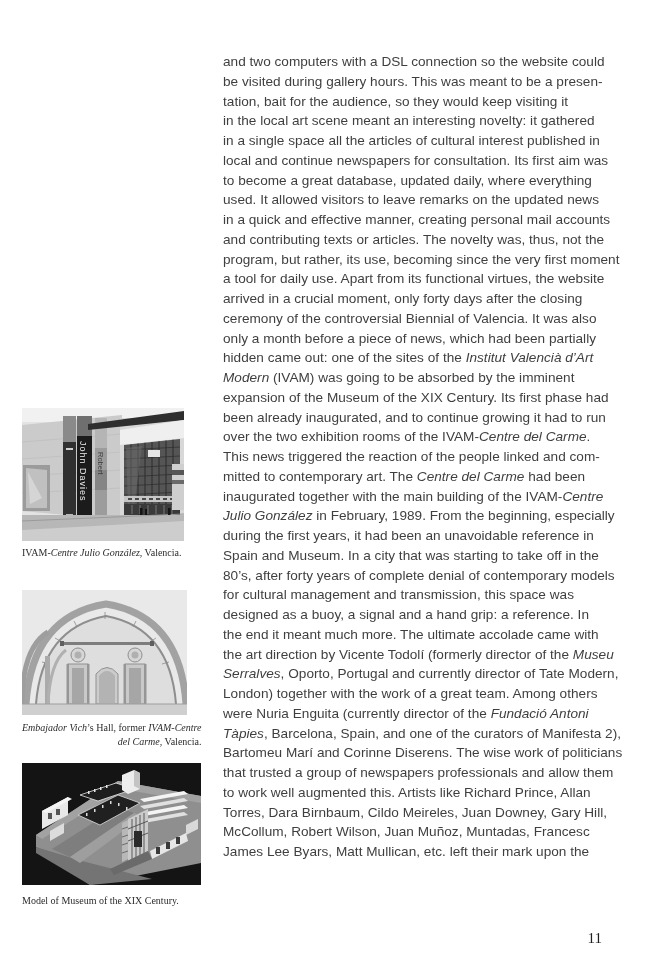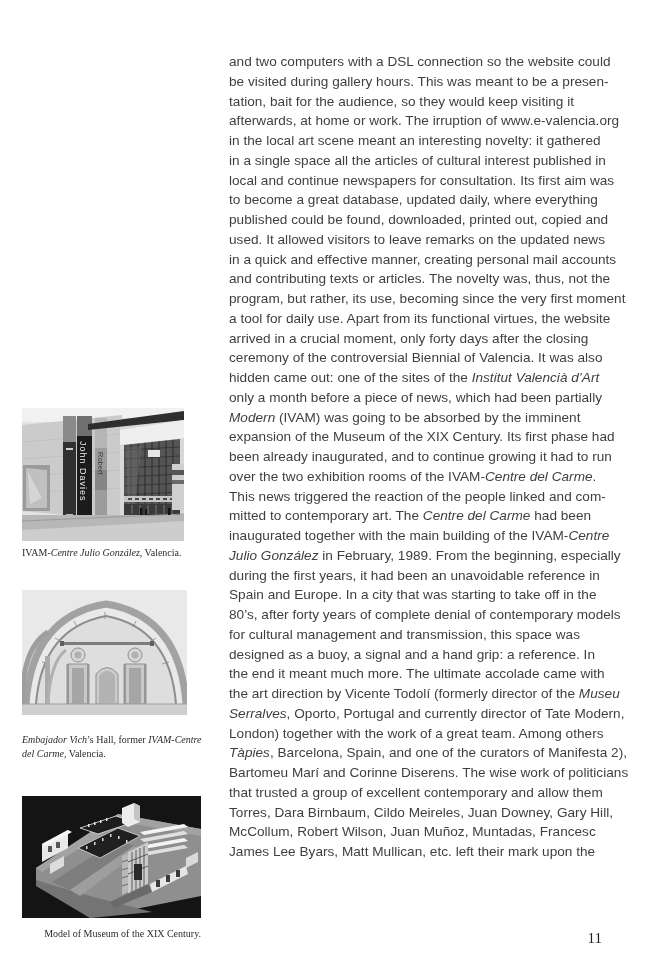--- a/index.html
+++ b/index.html
@@ -2,83 +2,83 @@
 <html><head>
 <meta charset="utf-8">
 <style>
   html,body{margin:0;padding:0;}
   body{
     width:650px;height:976px;background:#ffffff;position:relative;
     font-family:"Liberation Sans",sans-serif;overflow:hidden;
   }
   .page{position:absolute;left:0;top:0;width:650px;height:976px;background:#ffffff;}
   .textcol{
-    position:absolute;left:229px;top:52px;width:422px;
+    position:absolute;left:223px;top:52px;width:422px;
     font-size:13.6px;line-height:19.75px;color:#3f3f3f;letter-spacing:0.02px;
   }
   .tline{white-space:pre;}
   .it{font-style:italic;}
   .figure{position:absolute;left:22px;}
   .figure svg{display:block;}
   .figcap{
     font-family:"Liberation Serif",serif;font-size:10px;line-height:13.5px;
     color:#2b2b2b;margin-top:5px;
   }
   .cline{white-space:pre;}
-  #fig2 .figcap{margin-top:18px;}
+  #fig2 .figcap{margin-top:6px;text-align:right;}
   #fig3 .figcap{margin-top:9px;}
   .pagenum{
     position:absolute;left:578px;top:930px;width:24px;text-align:right;
     font-family:"Liberation Serif",serif;font-size:15px;color:#1f1f1f;
   }
 </style>
 </head>
 <body>
 
 <div class="page">
 
   <div class="textcol">
       <div class="tline"><span>and two computers with a DSL connection so the website could</span></div>
       <div class="tline"><span>be visited during gallery hours. This was meant to be a presen-</span></div>
       <div class="tline"><span>tation, bait for the audience, so they would keep visiting it</span></div>
-      <div class="tline"><span>afterwards, at home or work. The irruption of www.e-valencia.org</span></div>
       <div class="tline"><span>in the local art scene meant an interesting novelty: it gathered</span></div>
       <div class="tline"><span>in a single space all the articles of cultural interest published in</span></div>
       <div class="tline"><span>local and continue newspapers for consultation. Its first aim was</span></div>
       <div class="tline"><span>to become a great database, updated daily, where everything</span></div>
-      <div class="tline"><span>published could be found, downloaded, printed out, copied and</span></div>
       <div class="tline"><span>used. It allowed visitors to leave remarks on the updated news</span></div>
       <div class="tline"><span>in a quick and effective manner, creating personal mail accounts</span></div>
       <div class="tline"><span>and contributing texts or articles. The novelty was, thus, not the</span></div>
       <div class="tline"><span>program, but rather, its use, becoming since the very first moment</span></div>
       <div class="tline"><span>a tool for daily use. Apart from its functional virtues, the website</span></div>
       <div class="tline"><span>arrived in a crucial moment, only forty days after the closing</span></div>
       <div class="tline"><span>ceremony of the controversial Biennial of Valencia. It was also</span></div>
+      <div class="tline"><span>only a month before a piece of news, which had been partially</span></div>
       <div class="tline"><span>hidden came out: one of the sites of the </span><span class="it">Institut Valencià d’Art</span></div>
-      <div class="tline"><span>only a month before a piece of news, which had been partially</span></div>
       <div class="tline"><span class="it">Modern</span><span> (IVAM) was going to be absorbed by the imminent</span></div>
       <div class="tline"><span>expansion of the Museum of the XIX Century. Its first phase had</span></div>
       <div class="tline"><span>been already inaugurated, and to continue growing it had to run</span></div>
       <div class="tline"><span>over the two exhibition rooms of the IVAM-</span><span class="it">Centre del Carme</span><span>.</span></div>
       <div class="tline"><span>This news triggered the reaction of the people linked and com-</span></div>
       <div class="tline"><span>mitted to contemporary art. The </span><span class="it">Centre del Carme</span><span> had been</span></div>
       <div class="tline"><span>inaugurated together with the main building of the IVAM-</span><span class="it">Centre</span></div>
       <div class="tline"><span class="it">Julio González</span><span> in February, 1989. From the beginning, especially</span></div>
       <div class="tline"><span>during the first years, it had been an unavoidable reference in</span></div>
-      <div class="tline"><span>Spain and Europe. In a city that was starting to take off in the</span></div>
+      <div class="tline"><span>Spain and Museum. In a city that was starting to take off in the</span></div>
       <div class="tline"><span>80’s, after forty years of complete denial of contemporary models</span></div>
       <div class="tline"><span>for cultural management and transmission, this space was</span></div>
       <div class="tline"><span>designed as a buoy, a signal and a hand grip: a reference. In</span></div>
       <div class="tline"><span>the end it meant much more. The ultimate accolade came with</span></div>
       <div class="tline"><span>the art direction by Vicente Todolí (formerly director of the </span><span class="it">Museu</span></div>
       <div class="tline"><span class="it">Serralves</span><span>, Oporto, Portugal and currently director of Tate Modern,</span></div>
       <div class="tline"><span>London) together with the work of a great team. Among others</span></div>
+      <div class="tline"><span>were Nuria Enguita (currently director of the </span><span class="it">Fundació Antoni</span></div>
       <div class="tline"><span class="it">Tàpies</span><span>, Barcelona, Spain, and one of the curators of Manifesta 2),</span></div>
       <div class="tline"><span>Bartomeu Marí and Corinne Diserens. The wise work of politicians</span></div>
-      <div class="tline"><span>that trusted a group of excellent contemporary and allow them</span></div>
+      <div class="tline"><span>that trusted a group of newspapers professionals and allow them</span></div>
+      <div class="tline"><span>to work well augmented this. Artists like Richard Prince, Allan</span></div>
       <div class="tline"><span>Torres, Dara Birnbaum, Cildo Meireles, Juan Downey, Gary Hill,</span></div>
       <div class="tline"><span>McCollum, Robert Wilson, Juan Muñoz, Muntadas, Francesc</span></div>
       <div class="tline"><span>James Lee Byars, Matt Mullican, etc. left their mark upon the</span></div>
     </div>
 
   <div class="figure" id="fig1" style="top:408px;">
     <svg width="162" height="133" viewBox="0 0 162 133">
       <rect width="162" height="133" fill="#e3e3e3"></rect>
       <rect width="162" height="14" fill="#f1f1f1"></rect>
       <polygon points="0,17 100,7 100,112 0,103" fill="#cbcbcb"></polygon>
@@ -201,21 +201,21 @@
       <rect x="122" y="74" width="2.5" height="40" fill="#969696"></rect>
       <rect x="0" y="114" width="165" height="11" fill="#cfcfcf"></rect>
       <line x1="0" y1="114" x2="165" y2="114" stroke="#9f9f9f"></line>
     </svg>
     <div class="figcap">
         <div class="cline"><span class="it">Embajador Vich</span><span>’s Hall, former </span><span class="it">IVAM-Centre</span></div>
         <div class="cline"><span class="it">del Carme</span><span>, Valencia.</span></div>
       </div>
   </div>
 
-  <div class="figure" id="fig3" style="top:796px;text-align:right;">
+  <div class="figure" id="fig3" style="top:763px;">
     <svg width="179" height="122" viewBox="0 0 179 122">
       <rect width="179" height="122" fill="#141414"></rect>
       <polygon points="14,72 96,18 179,33 179,100 68,122 14,84" fill="#8f8f8f"></polygon>
       <polygon points="14,72 96,18 179,33 179,40 100,26 20,76" fill="#a2a2a2"></polygon>
       <polygon points="14,84 60,98 130,116 68,122 14,90" fill="#747474"></polygon>
       <polygon points="30,86 96,44 112,50 48,94" fill="#7e7e7e"></polygon>
       <polygon points="48,94 112,50 120,54 58,100" fill="#9e9e9e"></polygon>
       <polygon points="58,32 94,20 112,26 76,38" fill="#1d1d1d" stroke="#e6e6e6" stroke-width="0.8"></polygon>
       <g fill="#e6e6e6">
         <rect x="66" y="28" width="1.5" height="3"></rect>

